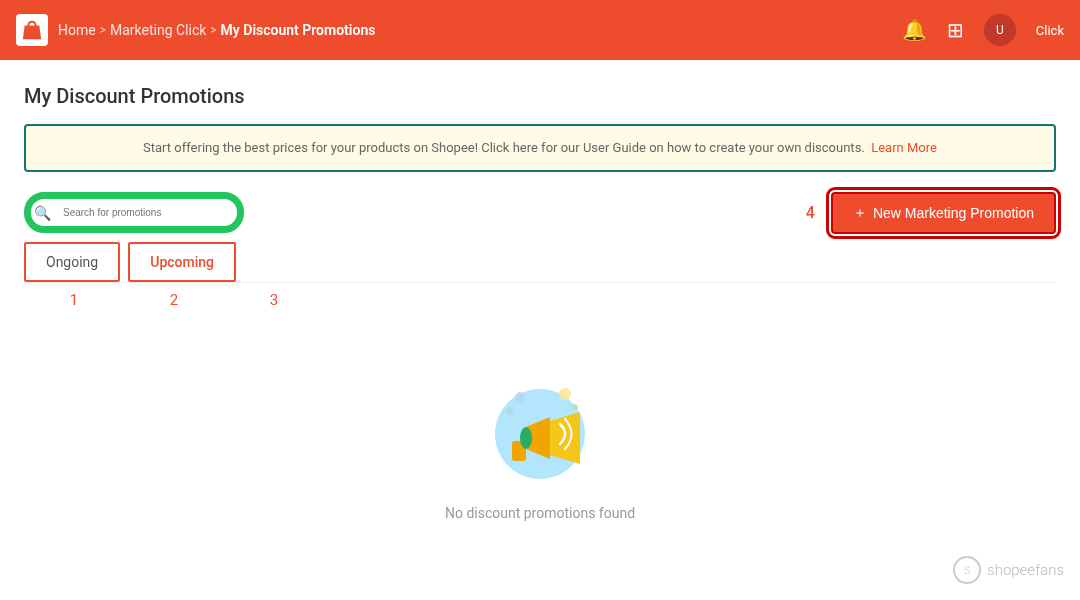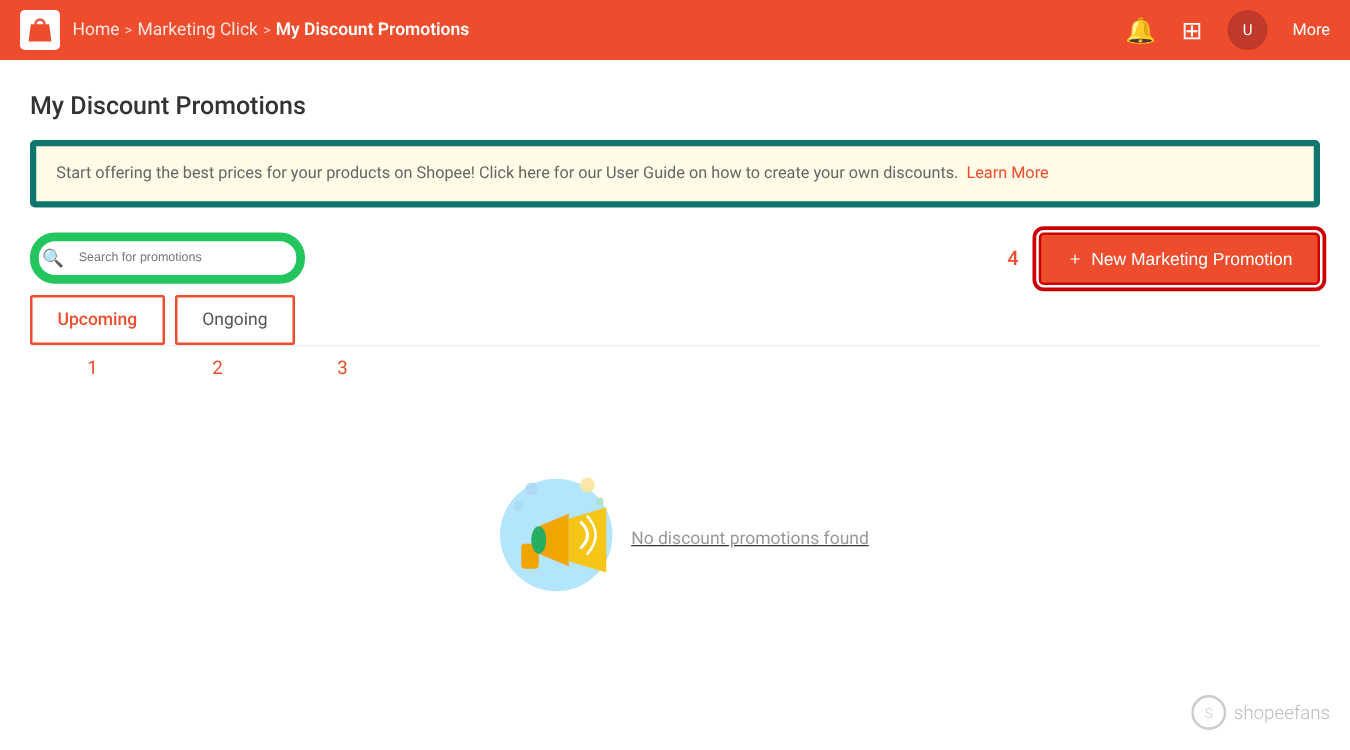--- a/index.html
+++ b/index.html
@@ -1,21 +1,21 @@
 <!DOCTYPE html>
 <html><head>
   <meta charset="utf-8">
   <style>
     * { box-sizing: border-box; margin: 0; padding: 0; }
     body { font-family: -apple-system, BlinkMacSystemFont, 'Segoe UI', Roboto, sans-serif; background: #f5f5f5; font-size: 14px; color: #333; }
 
     
     .topnav {
       background: #ee4d2d;
-      height: 48px;
+      height: 60px;
       display: flex;
       align-items: center;
       padding: 0 16px;
       color: white;
     }
     .topnav-logo {
       width: 32px;
       height: 32px;
       background: white;
       border-radius: 4px;
@@ -73,27 +73,28 @@
     .page-title {
       font-size: 20px;
       font-weight: 500;
       color: #333;
       margin-bottom: 16px;
     }
 
     
     .info-banner {
       background: #fffbe6;
-      border: 5px solid #0f766e;
+      border: 2px solid #0f766e;
       border-radius: 4px;
       padding: 12px 16px;
       margin-bottom: 20px;
       font-size: 13px;
       color: #666;
       line-height: 1.5;
+      text-align: center;
     }
     .info-banner a {
       color: #ee4d2d;
       text-decoration: none;
     }
 
     
     .toolbar-row {
       display: flex;
       align-items: center;
@@ -181,25 +182,24 @@
       width: 100px;
       text-align: center;
       color: #ee4d2d;
       font-size: 15px;
       font-weight: 400;
     }
 
     
     .empty-state {
       display: flex;
-      flex-direction: row;
+      flex-direction: column;
       align-items: center;
       justify-content: center;
       padding: 40px 0 20px 0;
-      text-decoration: underline;
     }
     .empty-illustration {
       width: 120px;
       height: 120px;
       margin-bottom: 16px;
     }
     .empty-text {
       color: #999;
       font-size: 14px;
     }
@@ -243,21 +243,21 @@
     <span class="breadcrumb-home">Marketing Click</span>
     <span class="breadcrumb-sep">&gt;</span>
     <span class="breadcrumb-current">My Discount Promotions</span>
   </div>
   <div class="topnav-right">
     <span class="topnav-icon">🔔</span>
     <span class="topnav-icon">⊞</span>
     <div class="topnav-avatar">
       <span>U</span>
     </div>
-    <span class="topnav-username">More</span>
+    <span class="topnav-username">Click</span>
   </div>
 </nav>
 
 <div class="main-content">
 
   <h1 class="page-title">My Discount Promotions</h1>
 
   <div class="info-banner">
     <span>Start offering the best prices for your products on Shopee! Click here for our User Guide on how to create your own discounts.</span>
     &nbsp;<a href="#">Learn More</a>
@@ -271,25 +271,25 @@
     <div class="toolbar-right">
       <span class="count-badge">4</span>
       <button class="new-discount-btn">
         <span>＋</span>
         <span>New Marketing Promotion</span>
       </button>
     </div>
   </div>
 
   <div class="tabs-row">
+    <div class="tab-item">
+      <span>Ongoing</span>
+    </div>
     <div class="tab-item active">
       <span>Upcoming</span>
-    </div>
-    <div class="tab-item">
-      <span>Ongoing</span>
     </div>
   </div>
 
   <div class="tabs-numbers">
     <div class="tab-number">1</div>
     <div class="tab-number">2</div>
     <div class="tab-number">3</div>
   </div>
 
   <div class="empty-state">

